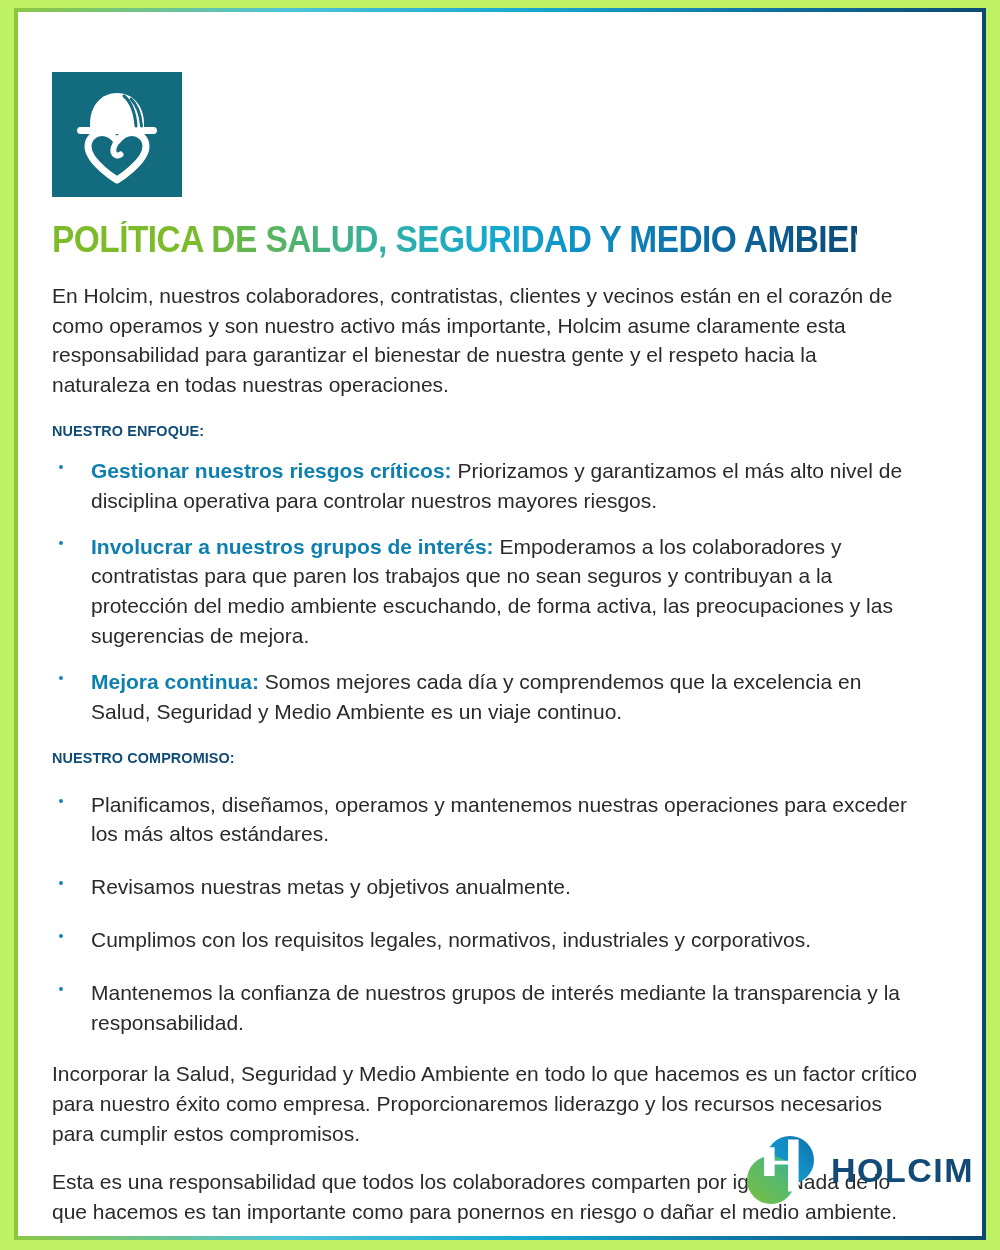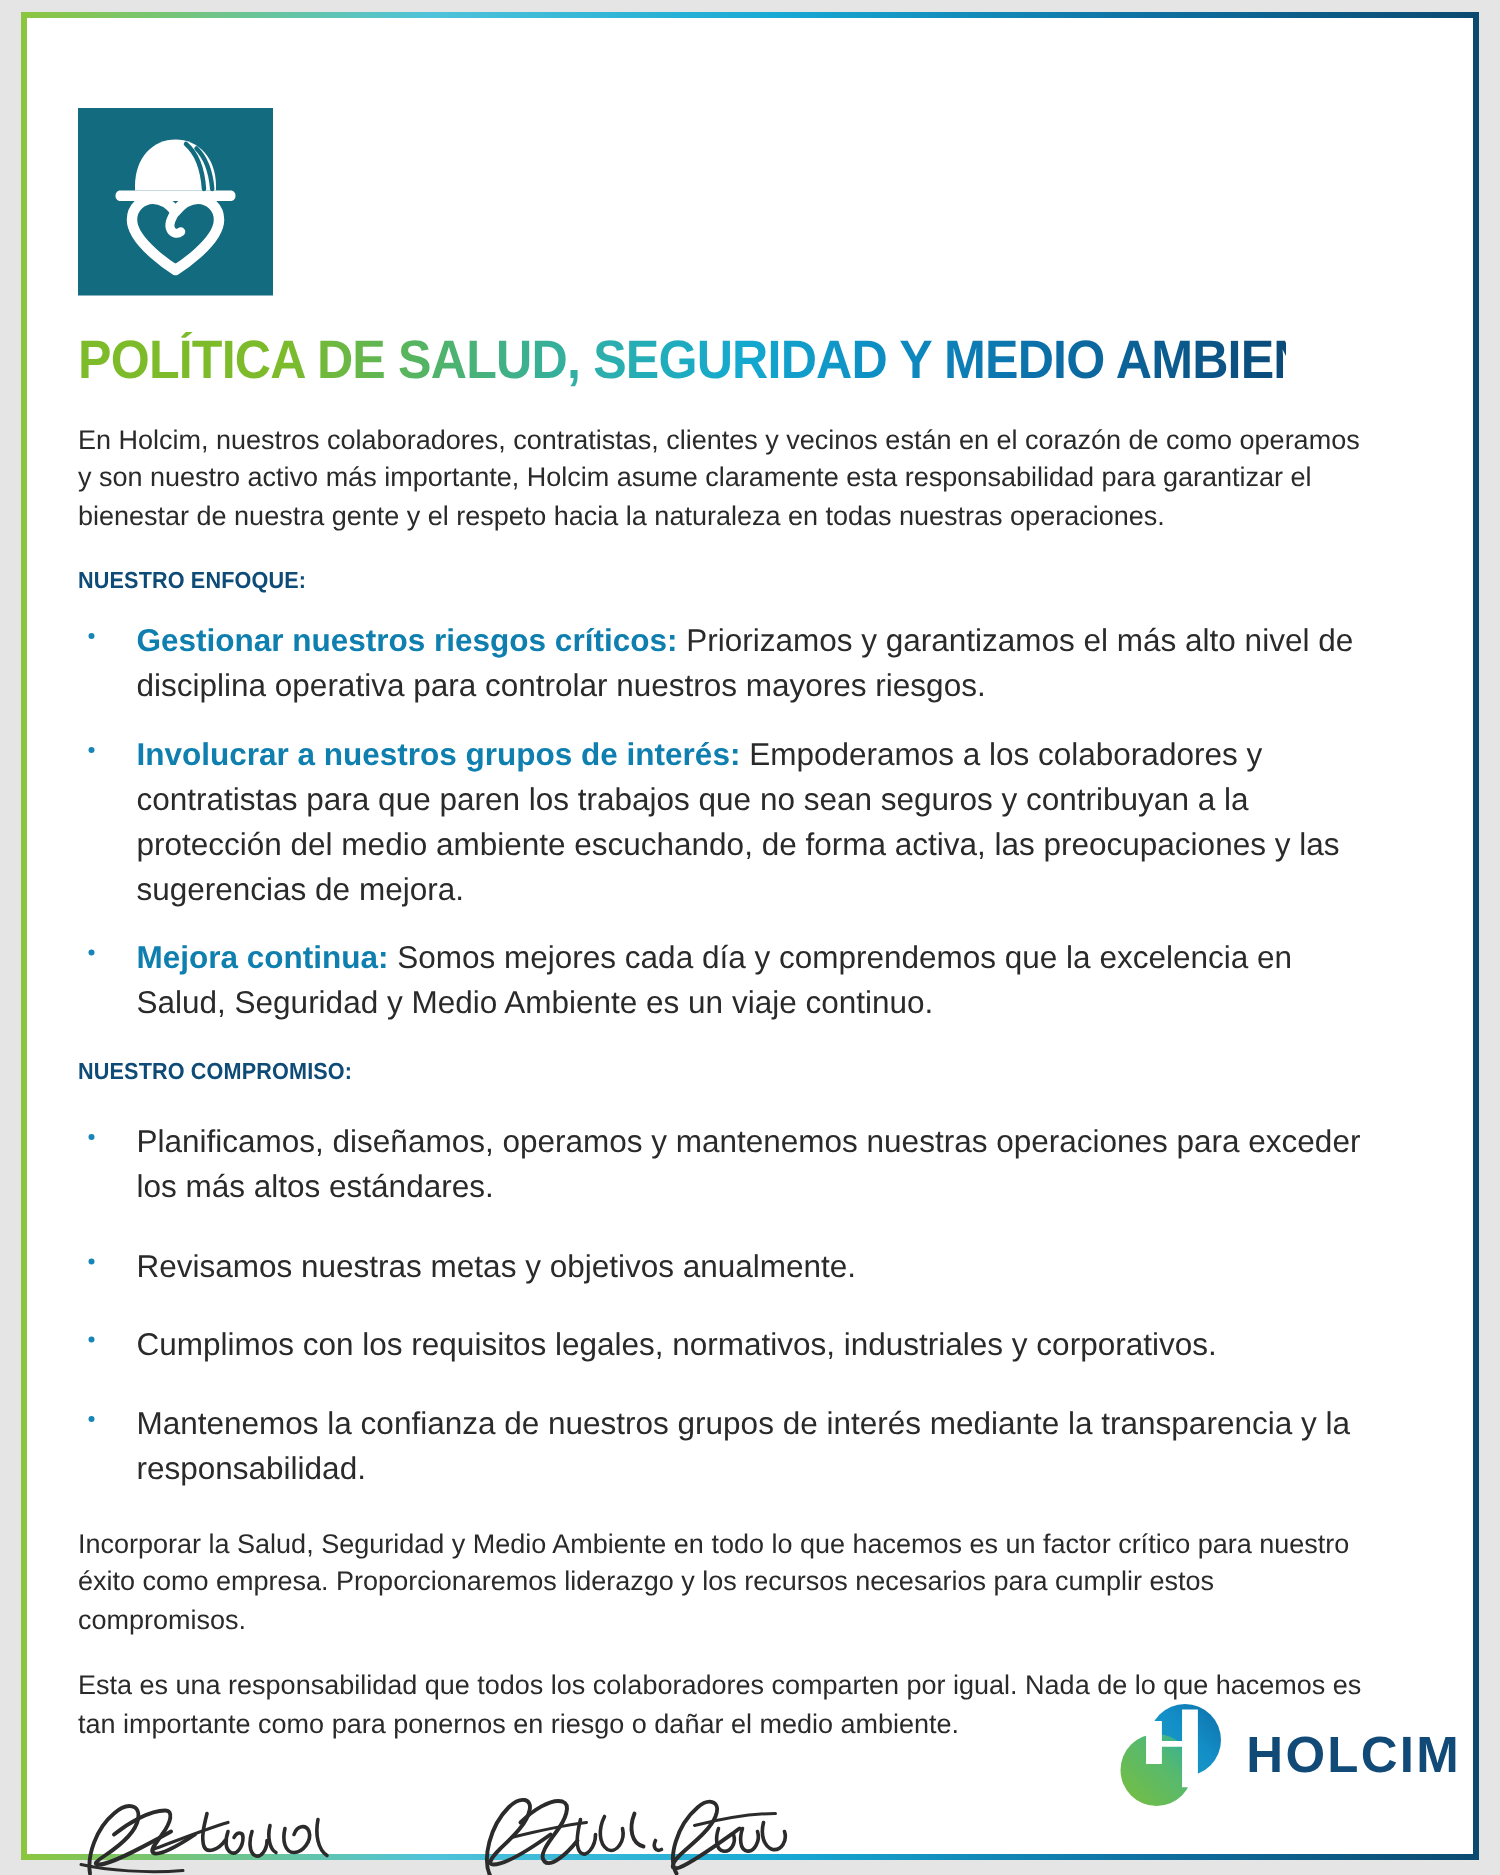--- a/index.html
+++ b/index.html
@@ -13,21 +13,21 @@
     font-family: "Liberation Sans", sans-serif;
     -webkit-font-smoothing: antialiased;
   }
 
   
   .page {
     position: relative;
     width: 1000px;
     height: 1250px;
     box-sizing: border-box;
-    background: #e5e5e5;
+    background: #bef264;
     overflow: hidden;
   }
   .frame-border {
     position: absolute;
     left: 14px;
     top: 8px;
     right: 14px;
     bottom: 10px;
     background:
       linear-gradient(90deg, #8CC63F 0%, #4FC3D9 28%, #17A9D4 52%, #0E6FA0 78%, #0B4A6F 100%);
@@ -79,21 +79,21 @@
         #0C6FA8 80%,
         #0B4A78 100%);
     -webkit-background-clip: text;
     background-clip: text;
     color: transparent;
     -webkit-text-fill-color: transparent;
   }
 
   
   .para {
-    font-size: 18px;
+    font-size: 21px;
     line-height: 1.42;
     color: #2a2a2a;
     margin-top: 22px;
   }
   .para.tight { margin-top: 18px; }
 
   .section-head {
     font-size: 15.5px;
     font-weight: 800;
     color: #0E4B77;

